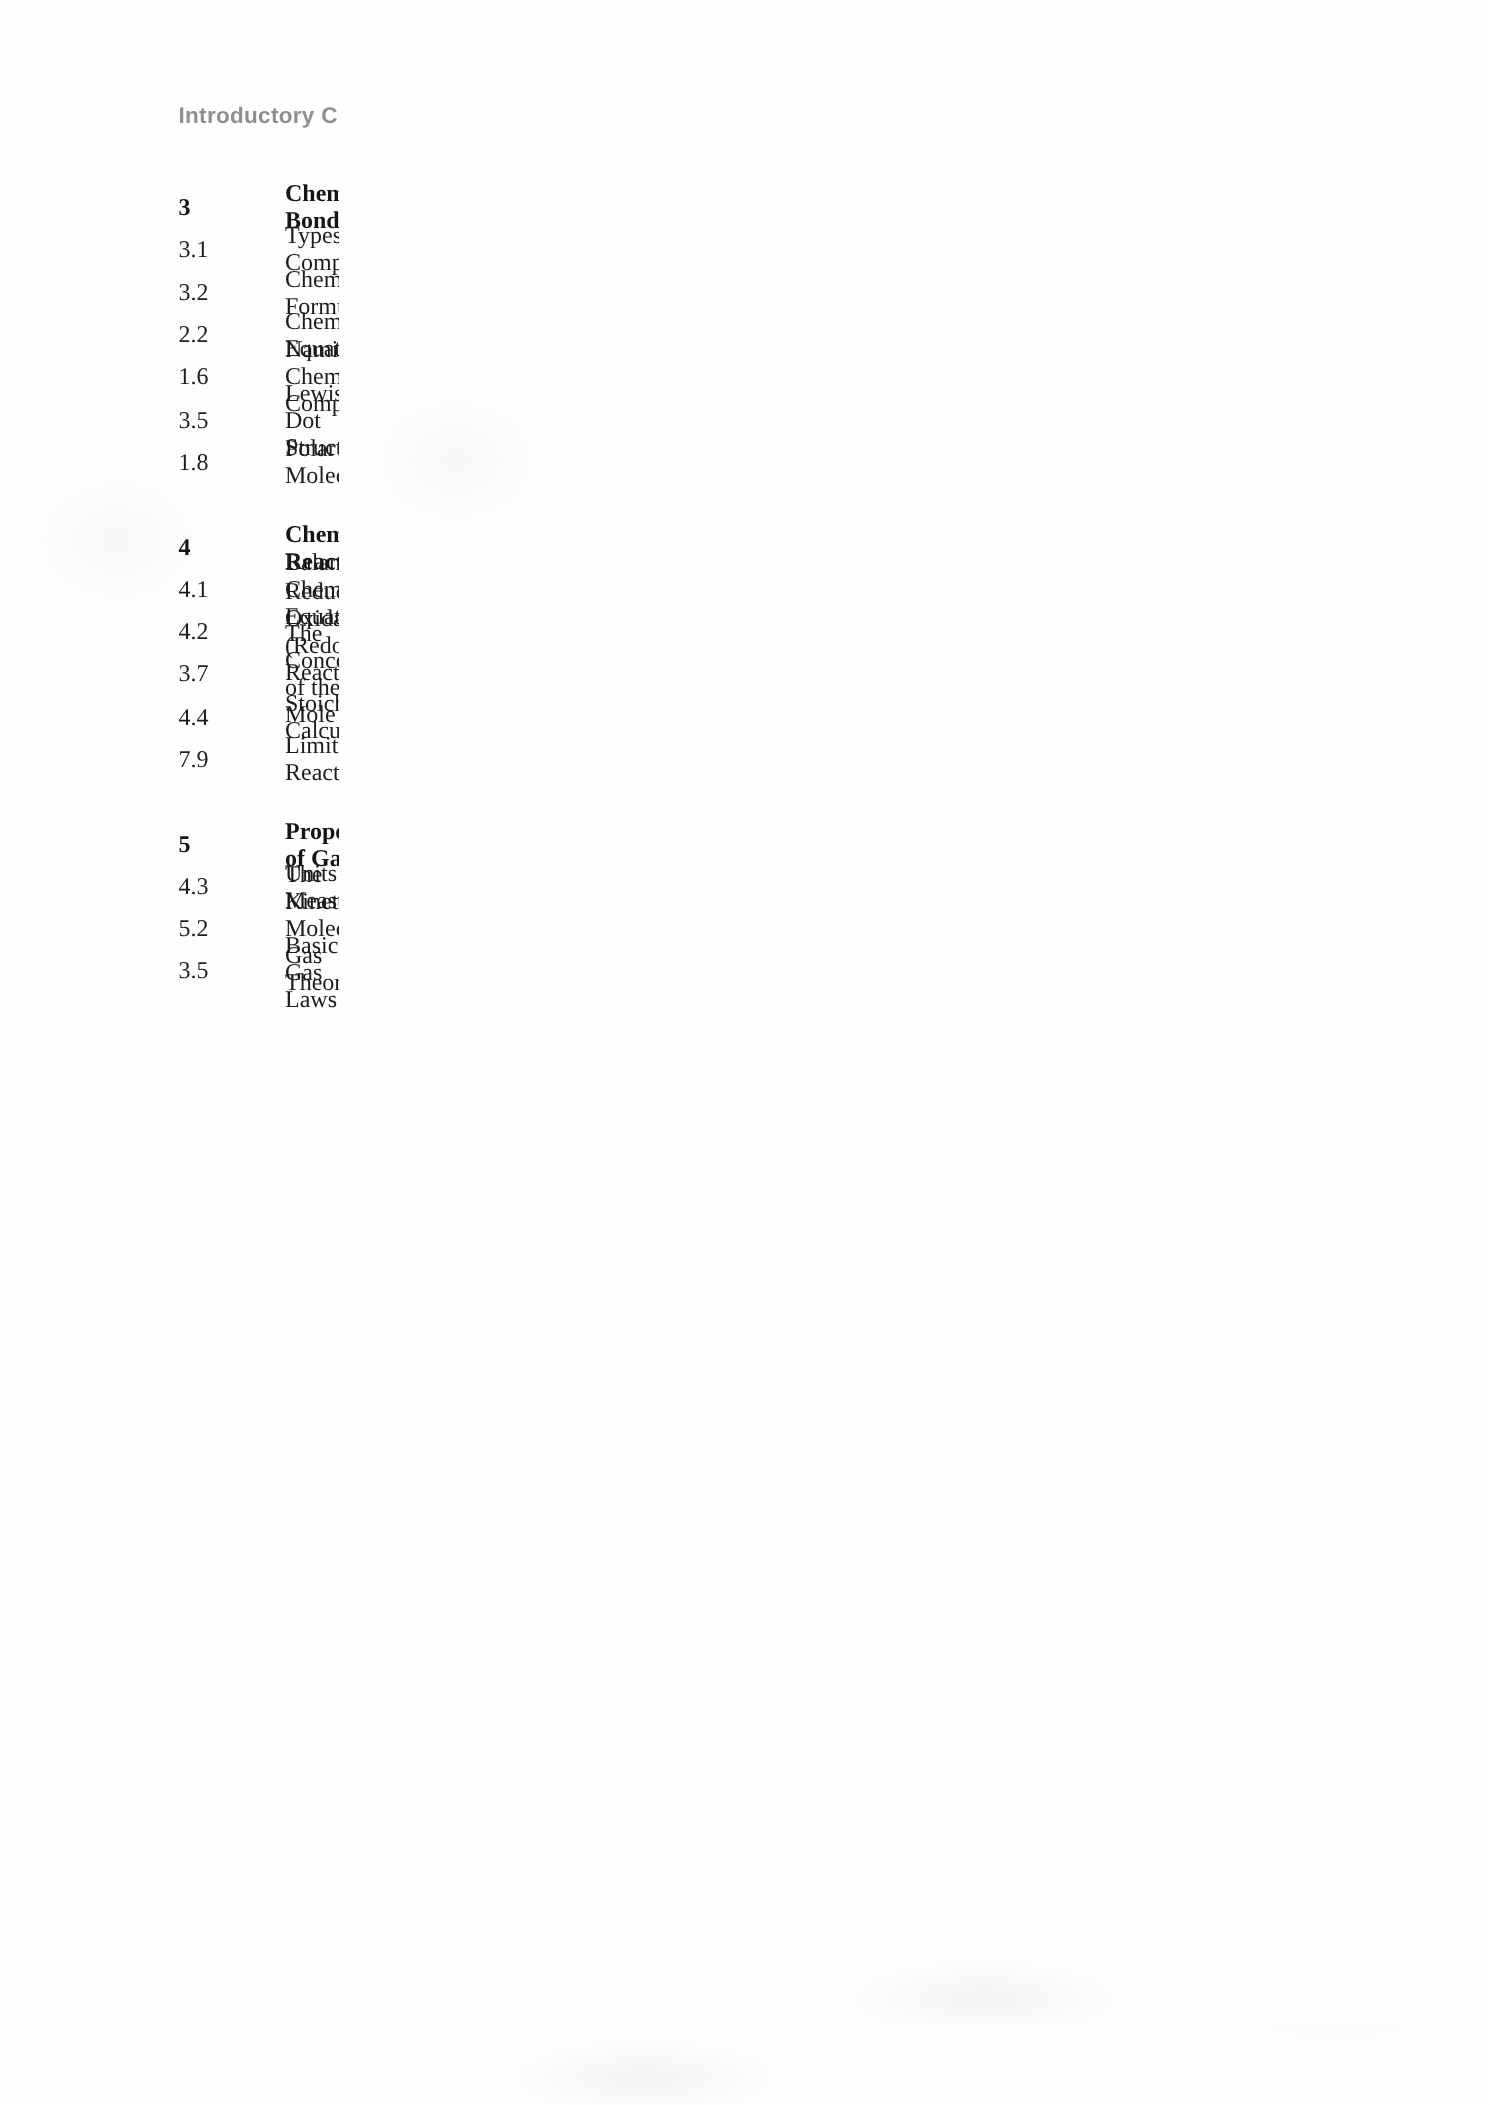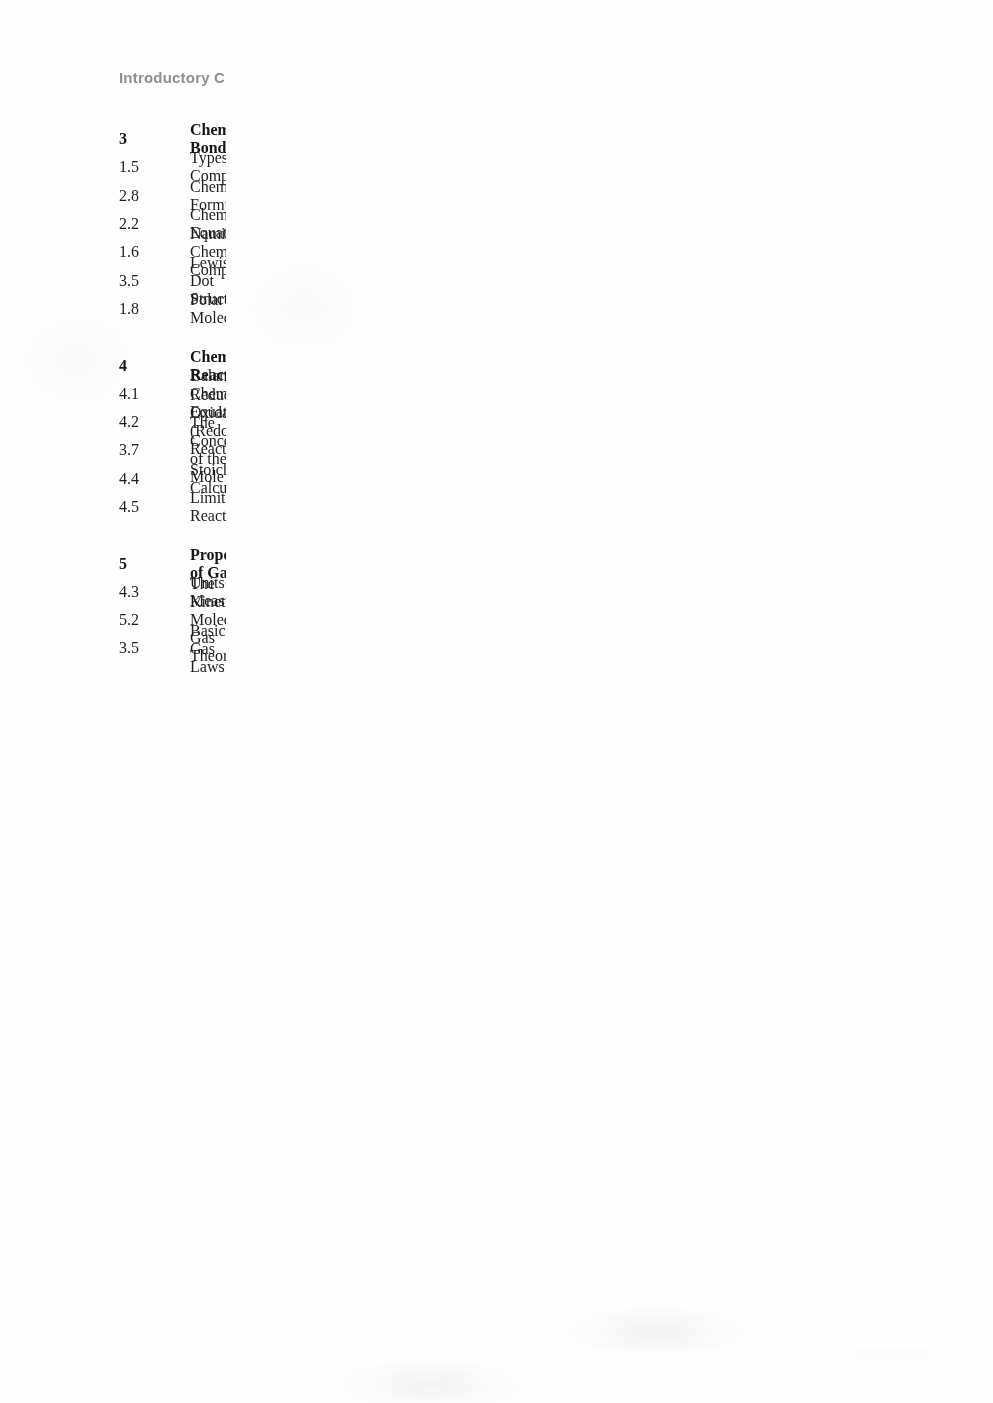--- a/index.html
+++ b/index.html
@@ -78,26 +78,26 @@
   </div>
 
   <main class="toc">
       <section class="toc-section">
         <div class="row chapter">
           <span class="num">3</span>
           <span class="title">Chemical Bonding</span>
           <span class="page">44</span>
         </div>
         <div class="row item">
-          <span class="num">1.5</span>
+          <span class="num">3.1</span>
           <span class="title">Types of Compounds</span>
           <span class="page">44</span>
         </div>
         <div class="row item">
-          <span class="num">2.8</span>
+          <span class="num">3.2</span>
           <span class="title">Chemical Formulae</span>
           <span class="page">45</span>
         </div>
         <div class="row item">
           <span class="num">2.2</span>
           <span class="title">Chemical Equations</span>
           <span class="page">47</span>
         </div>
         <div class="row item">
           <span class="num">1.6</span>
@@ -135,21 +135,21 @@
           <span class="num">3.7</span>
           <span class="title">The Concept of the Mole</span>
           <span class="page">70</span>
         </div>
         <div class="row item">
           <span class="num">4.4</span>
           <span class="title">Stoichiometric Calculations</span>
           <span class="page">73</span>
         </div>
         <div class="row item">
-          <span class="num">4.5</span>
+          <span class="num">7.9</span>
           <span class="title">Limiting Reactants</span>
           <span class="page">75</span>
         </div>
       </section>
       <section class="toc-section">
         <div class="row chapter">
           <span class="num">5</span>
           <span class="title">Properties of Gases</span>
           <span class="page">78</span>
         </div>

